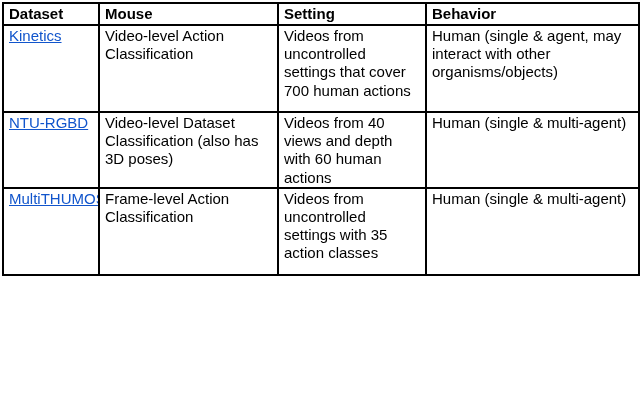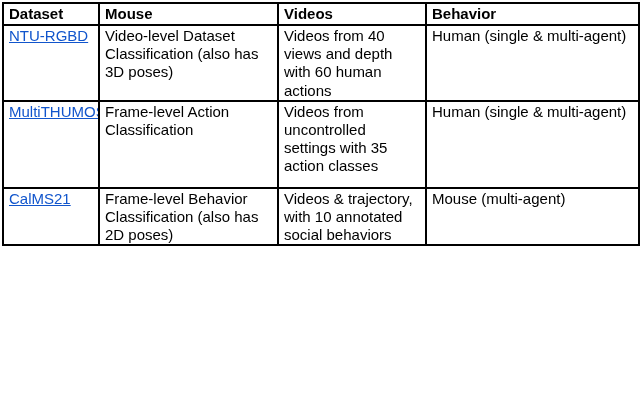--- a/index.html
+++ b/index.html
@@ -56,39 +56,39 @@
     <colgroup>
       <col class="c1">
         <col class="c2">
         <col class="c3">
         <col class="c4">
     </colgroup>
     <thead>
       <tr>
         <th>Dataset</th>
         <th>Mouse</th>
-        <th>Videos</th>
+        <th>Setting</th>
         <th>Behavior</th>
       </tr>
     </thead>
     <tbody>
+      <tr class="tall">
+        <td><a class="dslink">Kinetics</a></td>
+        <td>Video-level Action Classification</td>
+        <td>Videos from uncontrolled settings that cover 700 human actions</td>
+        <td>Human (single &amp; agent, may interact with other organisms/objects)</td>
+      </tr>
       <tr class="short">
         <td><a class="dslink">NTU-RGBD</a></td>
         <td>Video-level Dataset Classification (also has 3D poses)</td>
         <td>Videos from 40 views and depth with 60 human actions</td>
         <td>Human (single &amp; multi-agent)</td>
       </tr>
       <tr class="tall">
         <td><a class="dslink">MultiTHUMOS</a></td>
         <td>Frame-level Action Classification</td>
         <td>Videos from uncontrolled settings with 35 action classes</td>
         <td>Human (single &amp; multi-agent)</td>
       </tr>
-      <tr class="short">
-        <td><a class="dslink">CalMS21</a></td>
-        <td>Frame-level Behavior Classification (also has 2D poses)</td>
-        <td>Videos &amp; trajectory, with 10 annotated social behaviors</td>
-        <td>Mouse (multi-agent)</td>
-      </tr>
     </tbody>
   </table>
 
 </div>
 
 </body></html>

